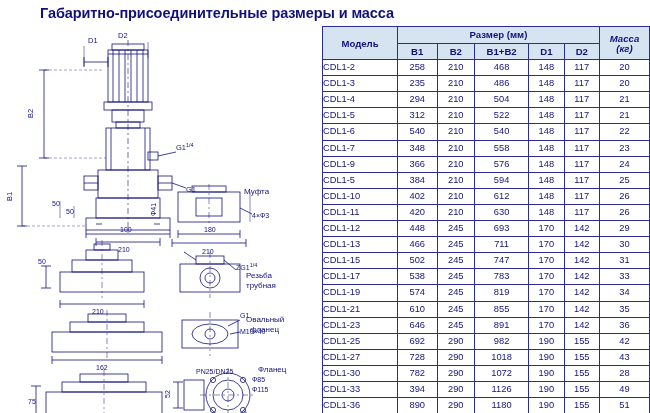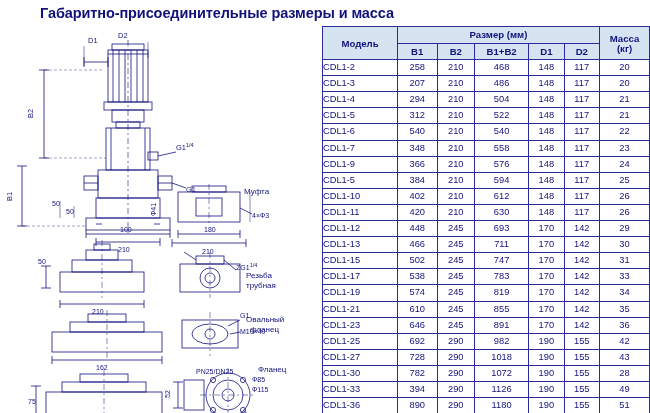--- a/index.html
+++ b/index.html
@@ -310,21 +310,21 @@
           <col class="c-sum">
           <col class="c-d1">
           <col class="c-d2">
           <col class="c-mass">
       </colgroup>
       <thead>
         <tr>
           <th rowspan="2">Модель</th>
           <th colspan="5" class="grouphead">Размер (мм)</th>
           <th rowspan="2">
-            <div style="line-height:10px;padding-top:1px;">
+            <div style="line-height:10px;padding-top:1px;font-style:italic;">
               <div>Масса</div>
               <div>(кг)</div>
             </div>
           </th>
         </tr>
         <tr>
           <th>B1</th>
           <th>B2</th>
           <th>B1+B2</th>
           <th>D1</th>
@@ -336,21 +336,21 @@
             <td class="model">CDL1-2</td>
             <td>258</td>
             <td>210</td>
             <td>468</td>
             <td>148</td>
             <td>117</td>
             <td>20</td>
           </tr>
           <tr>
             <td class="model">CDL1-3</td>
-            <td>207</td>
+            <td>235</td>
             <td>210</td>
             <td>486</td>
             <td>148</td>
             <td>117</td>
             <td>20</td>
           </tr>
           <tr>
             <td class="model">CDL1-4</td>
             <td>294</td>
             <td>210</td>

